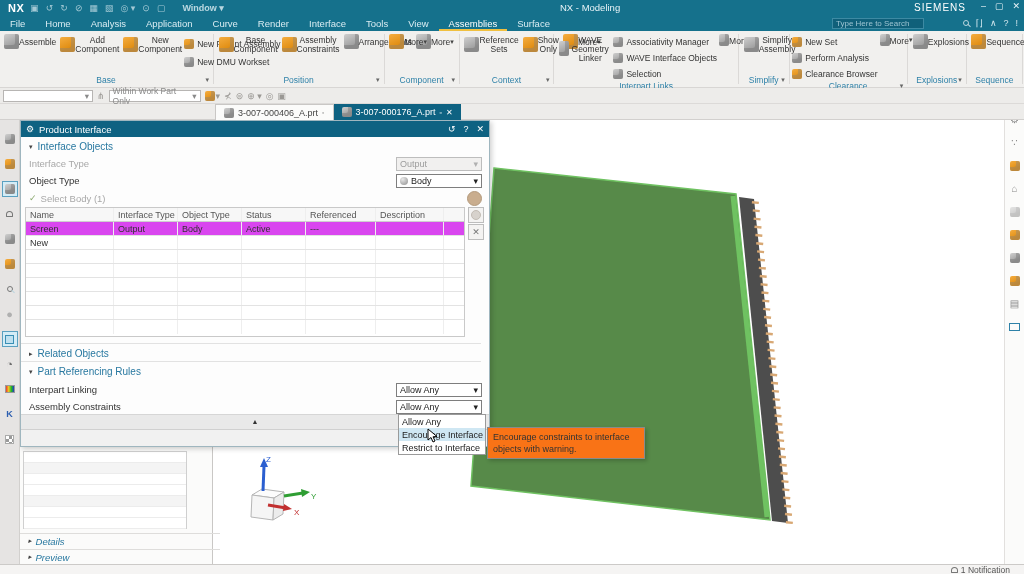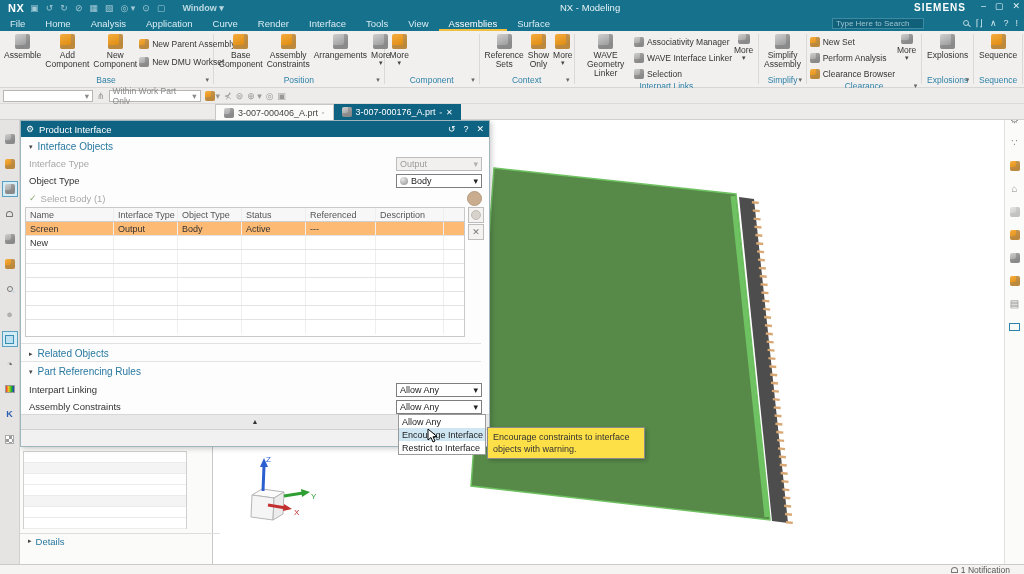--- a/index.html
+++ b/index.html
@@ -8,21 +8,21 @@
   .abs { position:absolute; }
 
   
   .titlebar { position:absolute; left:0; top:0; width:1024px; height:16px;
     background:#15718c; color:#eaf5f8; display:flex; align-items:center; font-size:9px; z-index:10; }
   .nx-logo { font-weight:bold; font-size:11px; color:#fff; padding:0 6px 0 8px; letter-spacing:.5px; }
   .qat { display:flex; gap:7px; align-items:center; color:#bcd9e2; opacity:.85; font-size:9px; }
   .qat span { cursor:default; }
   .win-label { margin-left:10px; color:#d6e9ef;font-weight:bold; }
   .title-center { position:absolute; left:560px; top:2px; font-size:9.5px; color:#e8f3f7; }
-  .brand { position:absolute; right:58px; top:2px; font-weight:bold; font-size:10px; letter-spacing:1px; color:#fff; }
+  .brand { position:absolute; right:58px; top:2px; font-weight:normal; font-size:10px; letter-spacing:1px; color:#fff; }
   .winbtns { position:absolute; right:4px; top:1px; display:flex; gap:9px; font-size:9px; color:#e8f3f7; }
 
   
   .menubar { position:absolute; left:0; top:16px; width:1024px; height:15px;
     background:#15718c; display:flex; align-items:center; z-index:10; }
   .menu-item { color:#d9ecf2; font-size:9.5px; padding:1px 10px 2px 10px; cursor:default; }
   .menu-item.active { color:#fff; border-bottom:2px solid #f0c040; padding-bottom:0; }
   .searchbox { position:absolute; right:100px; top:2px; width:92px; height:11px;
     background:#10607a; border:1px solid #3d8aa3; color:#9cc3d1; font-size:8px;
     display:flex; align-items:center; padding:0 3px; }
@@ -31,21 +31,21 @@
   .menubar-icons { position:absolute; right:6px; top:2px; display:flex; gap:7px; color:#cfe5ec; font-size:9px; align-items:center; }
 
   
   .ribbon { position:absolute; left:0; top:31px; width:1024px; height:57px;
     background:#f1f0ee; border-bottom:1px solid #d8d6d4; display:flex; z-index:9; }
   .rgroup { display:flex; flex-direction:column; padding:2px 2px 0 2px; position:relative; }
   .rg-content { flex:1; display:flex; align-items:flex-start; }
   .rg-label { height:12px; font-size:8.5px; color:#2e81a8; text-align:center; position:relative; }
   .rg-chev { position:absolute; right:1px; top:1px; font-size:7px; color:#666; }
   .rsep { width:1px; background:#dbd9d7; margin:3px 1px; }
-  .rbtn { display:flex; flex-direction:column; align-items:center; text-align:center;
+  .rbtn { display:flex; flex-direction:row; align-items:center; text-align:center;
     padding:1px 2px; cursor:default; }
   .rbl { font-size:8.5px; color:#333; line-height:9px; margin-top:2px; white-space:pre-line; }
   .rsmall { display:flex; align-items:center; gap:3px; font-size:8.5px; color:#333; height:14px; cursor:default; white-space:nowrap; }
   .icube { width:15px; height:15px; border-radius:2px;
     background:linear-gradient(155deg,#f5ad40 0%,#e08d12 70%);
     box-shadow:inset -4px -4px 0 rgba(130,130,130,.38); }
   .icube.gray { background:linear-gradient(155deg,#cfcfcf 0%,#9f9f9f 70%); box-shadow:inset -4px -4px 0 rgba(90,90,90,.3); }
   .icube.sm { width:10px; height:10px; flex:0 0 10px; }
   .chev-b { font-size:7px; color:#444; line-height:6px; }
 
@@ -82,21 +82,21 @@
   .canvas { position:absolute; left:20px; top:104px; width:984px; height:460px; background:#fff; z-index:1; }
 
   
   .pnav-body { position:absolute; left:20px; top:120px; width:193px; height:444px;
     background:#fbfbfa; border-right:1px solid #c9c7c5; z-index:3; }
   .pnav-list { position:absolute; left:3px; top:331px; width:164px; height:78px;
     background:#fff; border:1px solid #cfcfcf; }
   .pnav-list .lr { height:11px; border-bottom:1px solid #ececec; }
   .pnav-list .lr.alt { background:#f4f4f4; }
   .pnav-sec { position:absolute; left:0; width:200px; height:15px; display:flex; align-items:center;
-    gap:4px; padding-left:8px; font-size:9.5px; color:#2878a0; border-top:1px solid #dedddb; }
+    gap:4px; padding-left:8px; font-size:9.5px; color:#2878a0; border-top:1px solid #dedddb;font-style:italic; }
   .tri { font-size:7px; color:#444; }
 
   
   .dialog { position:absolute; left:20px; top:120px; width:470px; height:327px;
     background:#fdfdfd; border:1px solid #9fb6bf; box-shadow:2px 2px 5px rgba(0,0,0,.18); z-index:4; }
   .dlg-header { height:16px; background:#0e6282; color:#fff; display:flex; align-items:center;
     font-size:9.5px; padding:0 5px; gap:5px; }
   .dlg-hbtns { margin-left:auto; display:flex; gap:8px; font-size:9px; }
   .dlg-sec { display:flex; align-items:center; gap:5px; font-size:10px; color:#2878a0;
     padding:4px 0 3px 8px; }
@@ -107,38 +107,38 @@
     display:flex; align-items:center; font-size:9px; color:#222; padding:0 3px; gap:3px; }
   .combo .cv { flex:1; white-space:nowrap; overflow:hidden; }
   .combo.disabled { background:#f1f0ef; border-color:#bdbdbd; color:#9c9c9c; }
   .sphere-ic { width:8px; height:8px; border-radius:50%; background:radial-gradient(circle at 35% 30%,#e8e8e8,#8f8f8f); flex:0 0 8px; }
   .ballbtn { width:15px; height:15px; border-radius:50%; background:#c9ad8e; border:1px solid #b49a7c; margin-left:auto; }
 
   .ptable { position:absolute; left:4px; top:86px; width:440px; height:130px;
     border:1px solid #c9c9c9; font-size:9px; color:#333; background:#fff; }
   .trow { display:flex; height:14px; border-bottom:1px solid #e3e3e3; align-items:center; }
   .trow.thead { background:#f7f7f7; color:#555; border-bottom:1px solid #cfcfcf; }
-  .trow.sel { background:#fdba74; }
+  .trow.sel { background:#d946ef; }
   .tc { padding:0 4px; overflow:hidden; white-space:nowrap; border-right:1px solid #eee; height:100%; display:flex; align-items:center; }
   .c0{width:88px;} .c1{width:64px;} .c2{width:64px;} .c3{width:64px;} .c4{width:70px;} .c5{width:68px;} .cf{flex:1; border-right:none;}
   .tbl-btns { position:absolute; right:4px; top:86px; width:17px; display:flex; flex-direction:column; gap:1px; }
   .sqbtn { width:16px; height:16px; border:1px solid #bdbdbd; background:#f4f3f2; display:flex;
     align-items:center; justify-content:center; font-size:9px; color:#777; }
   .circle-dis { width:10px; height:10px; border-radius:50%; background:#d7d2cc; border:1px solid #c2bcb4; }
 
   .dlg-band1 { position:absolute; left:0; bottom:16px; width:468px; height:16px; background:#e9e9e9;
     border-top:1px solid #d6d6d6; border-bottom:1px solid #d0d0d0; text-align:center; font-size:7px; color:#333; line-height:14px; }
   .dlg-band2 { position:absolute; left:0; bottom:0; width:468px; height:16px; background:#f1f1f1; }
 
   
   .popup { position:absolute; left:398px; top:414px; width:88px; background:#fff;
     border:1px solid #9a9a9a; z-index:6; font-size:9px; color:#222; }
   .popup .opt { height:13px; display:flex; align-items:center; padding:0 3px; white-space:nowrap; }
   .popup .opt.hover { background:#cfe7f3; }
-  .tooltip { position:absolute; left:487px; top:427px; width:158px; background:#fde047;
+  .tooltip { position:absolute; left:487px; top:427px; width:158px; background:#f97316;
     border:1px solid #8a8a8a; box-shadow:2px 2px 4px rgba(0,0,0,.2); z-index:6;
     font-size:9px; color:#333; padding:3px 5px; line-height:12px; }
 
   
   .statusbar { position:absolute; left:0; top:564px; width:1024px; height:10px;
     background:#f5f4f3; border-top:1px solid #cccac8; z-index:10; font-size:8.5px; color:#555; }
   .notif { position:absolute; right:14px; top:0px; display:flex; align-items:center; gap:3px; }
   .bell { display:inline-block; width:7px; height:6px; border:1px solid #777; border-bottom:1px solid #777;
     border-radius:4px 4px 1px 1px; }
 
@@ -298,21 +298,21 @@
         <span class="rbl">WAVE Geometry
 Linker</span>
       </div>
       <div style="display:flex;flex-direction:column;gap:2px;margin-top:2px">
         <div class="rsmall">
           <span class="icube sm gray"></span>
           <span>Associativity Manager</span>
         </div>
         <div class="rsmall">
           <span class="icube sm gray"></span>
-          <span>WAVE Interface Linker</span>
+          <span>WAVE Interface Objects</span>
         </div>
         <div class="rsmall">
           <span class="icube sm gray"></span>
           <span>Selection</span>
         </div>
       </div>
       <div class="rbtn">
         <span class="icube sm gray" style="width:12px;height:12px"></span>
         <span class="rbl">More</span>
         <span class="chev-b">▾</span>
@@ -561,20 +561,24 @@
     <div class="lr"></div>
     <div class="lr"></div>
     <div class="lr alt"></div>
     <div class="lr"></div>
     <div class="lr"></div>
   </div>
   <div class="pnav-sec" style="top:413px">
     <span class="tri">▸</span>
     <span>Details</span>
   </div>
+  <div class="pnav-sec" style="top:429px">
+    <span class="tri">▸</span>
+    <span>Preview</span>
+  </div>
   <div style="position:absolute;left:0;top:444px;width:193px;border-top:1px solid #dedddb"></div>
 </div>
 
 <div class="dialog">
   <div class="dlg-header">
     <span style="font-size:9px">⚙</span>
     <span>Product Interface</span>
     <div class="dlg-hbtns">
       <span>↺</span>
       <span>?</span>

